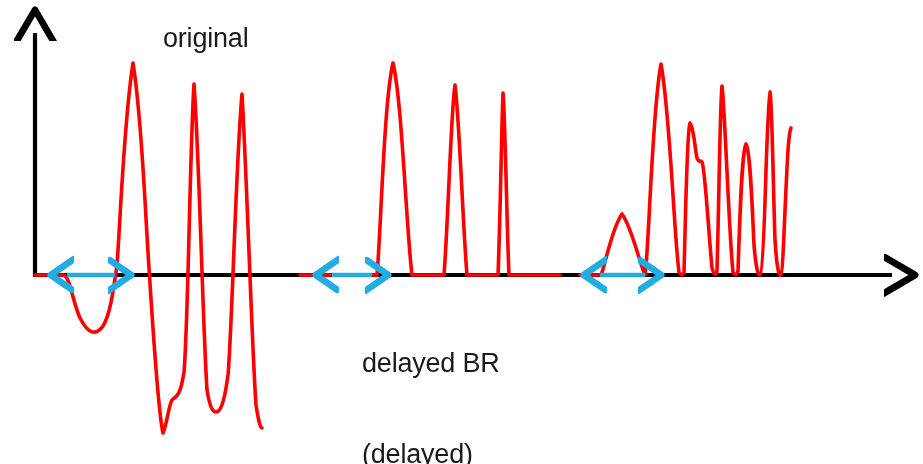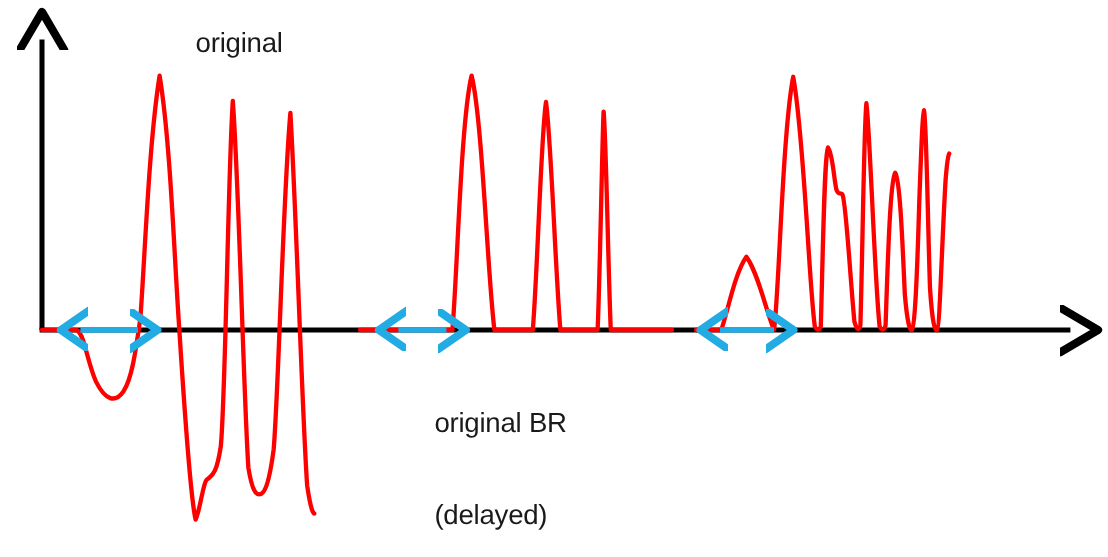--- a/index.html
+++ b/index.html
@@ -21,21 +21,21 @@
     position: absolute;
     left: 0;
     top: 0;
     width: 923px;
     height: 464px;
   }
   .fig-label {
     position: absolute;
     color: #1a1a1a;
     font-family: "Liberation Sans", sans-serif;
-    font-size: 23px;
+    font-size: 27px;
     font-weight: 400;
     line-height: 1.12;
     white-space: pre;
     letter-spacing: -0.2px;
   }
   #label-original { left: 163px; top: 23px; }
   #label-without  { left: 362px; top: 288px; }
   #label-with     { left: 663px; top: 288px; }
 </style>
 </head>
@@ -70,18 +70,18 @@
     <g>
       <line id="span-0" stroke="#22ace3" stroke-width="4.4" stroke-linecap="butt" marker-start="url(#cyan-arrow-start)" marker-end="url(#cyan-arrow-end)" x1="67" x2="115" y1="275" y2="275"></line>
       <line id="span-1" stroke="#22ace3" stroke-width="4.4" stroke-linecap="butt" marker-start="url(#cyan-arrow-start)" marker-end="url(#cyan-arrow-end)" x1="332" x2="372" y1="275" y2="275"></line>
       <line id="span-2" stroke="#22ace3" stroke-width="4.4" stroke-linecap="butt" marker-start="url(#cyan-arrow-start)" marker-end="url(#cyan-arrow-end)" x1="600" x2="645" y1="275" y2="275"></line>
     </g>
   </svg>
 
   <div class="fig-label" id="label-original">original</div>
 
   <div class="fig-label" id="label-without">
-    <div>original BR</div>
+    <div>delayed BR</div>
     <div>(delayed)</div>
   </div>
 
 
 </div>
 
 </body></html>

